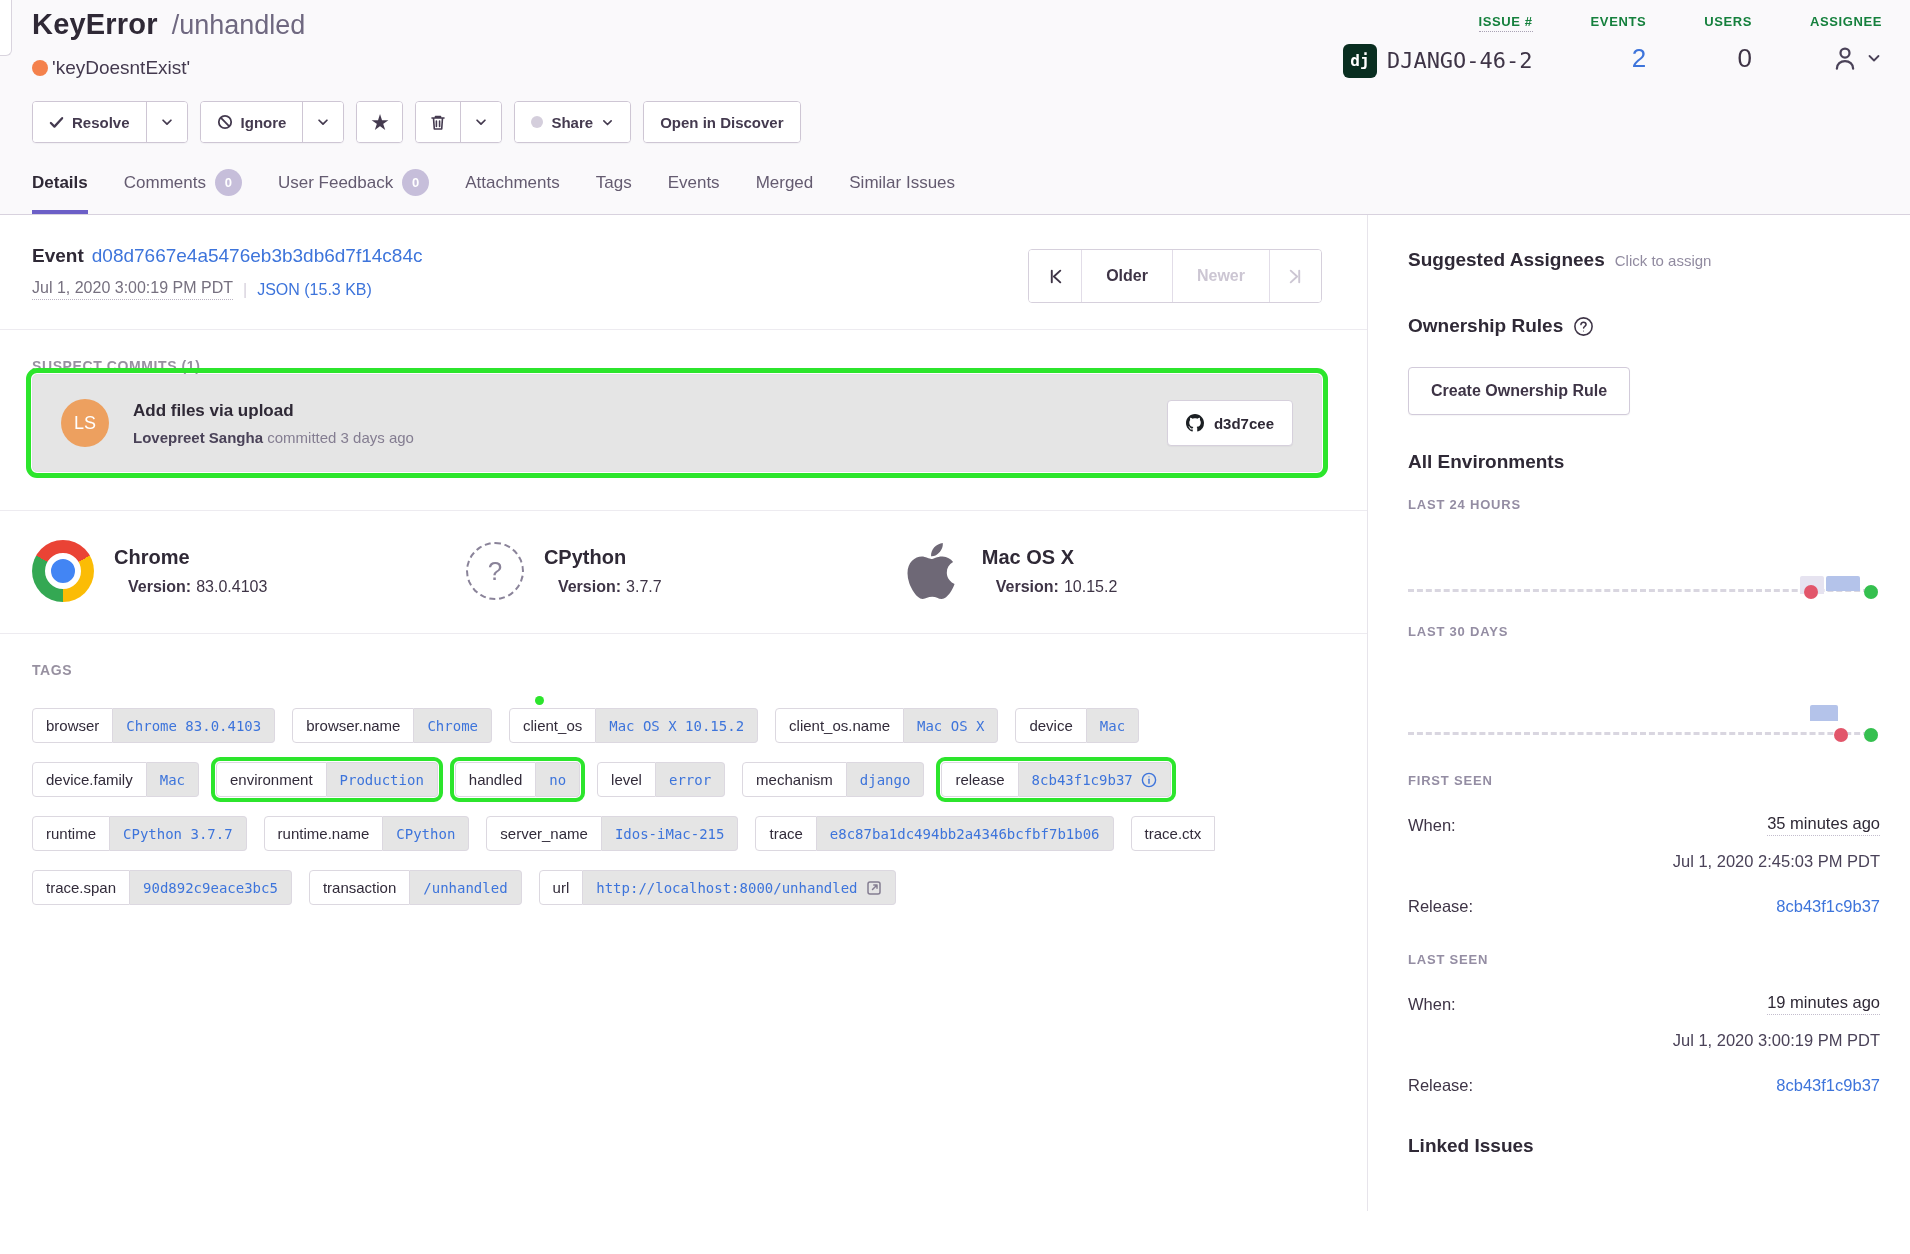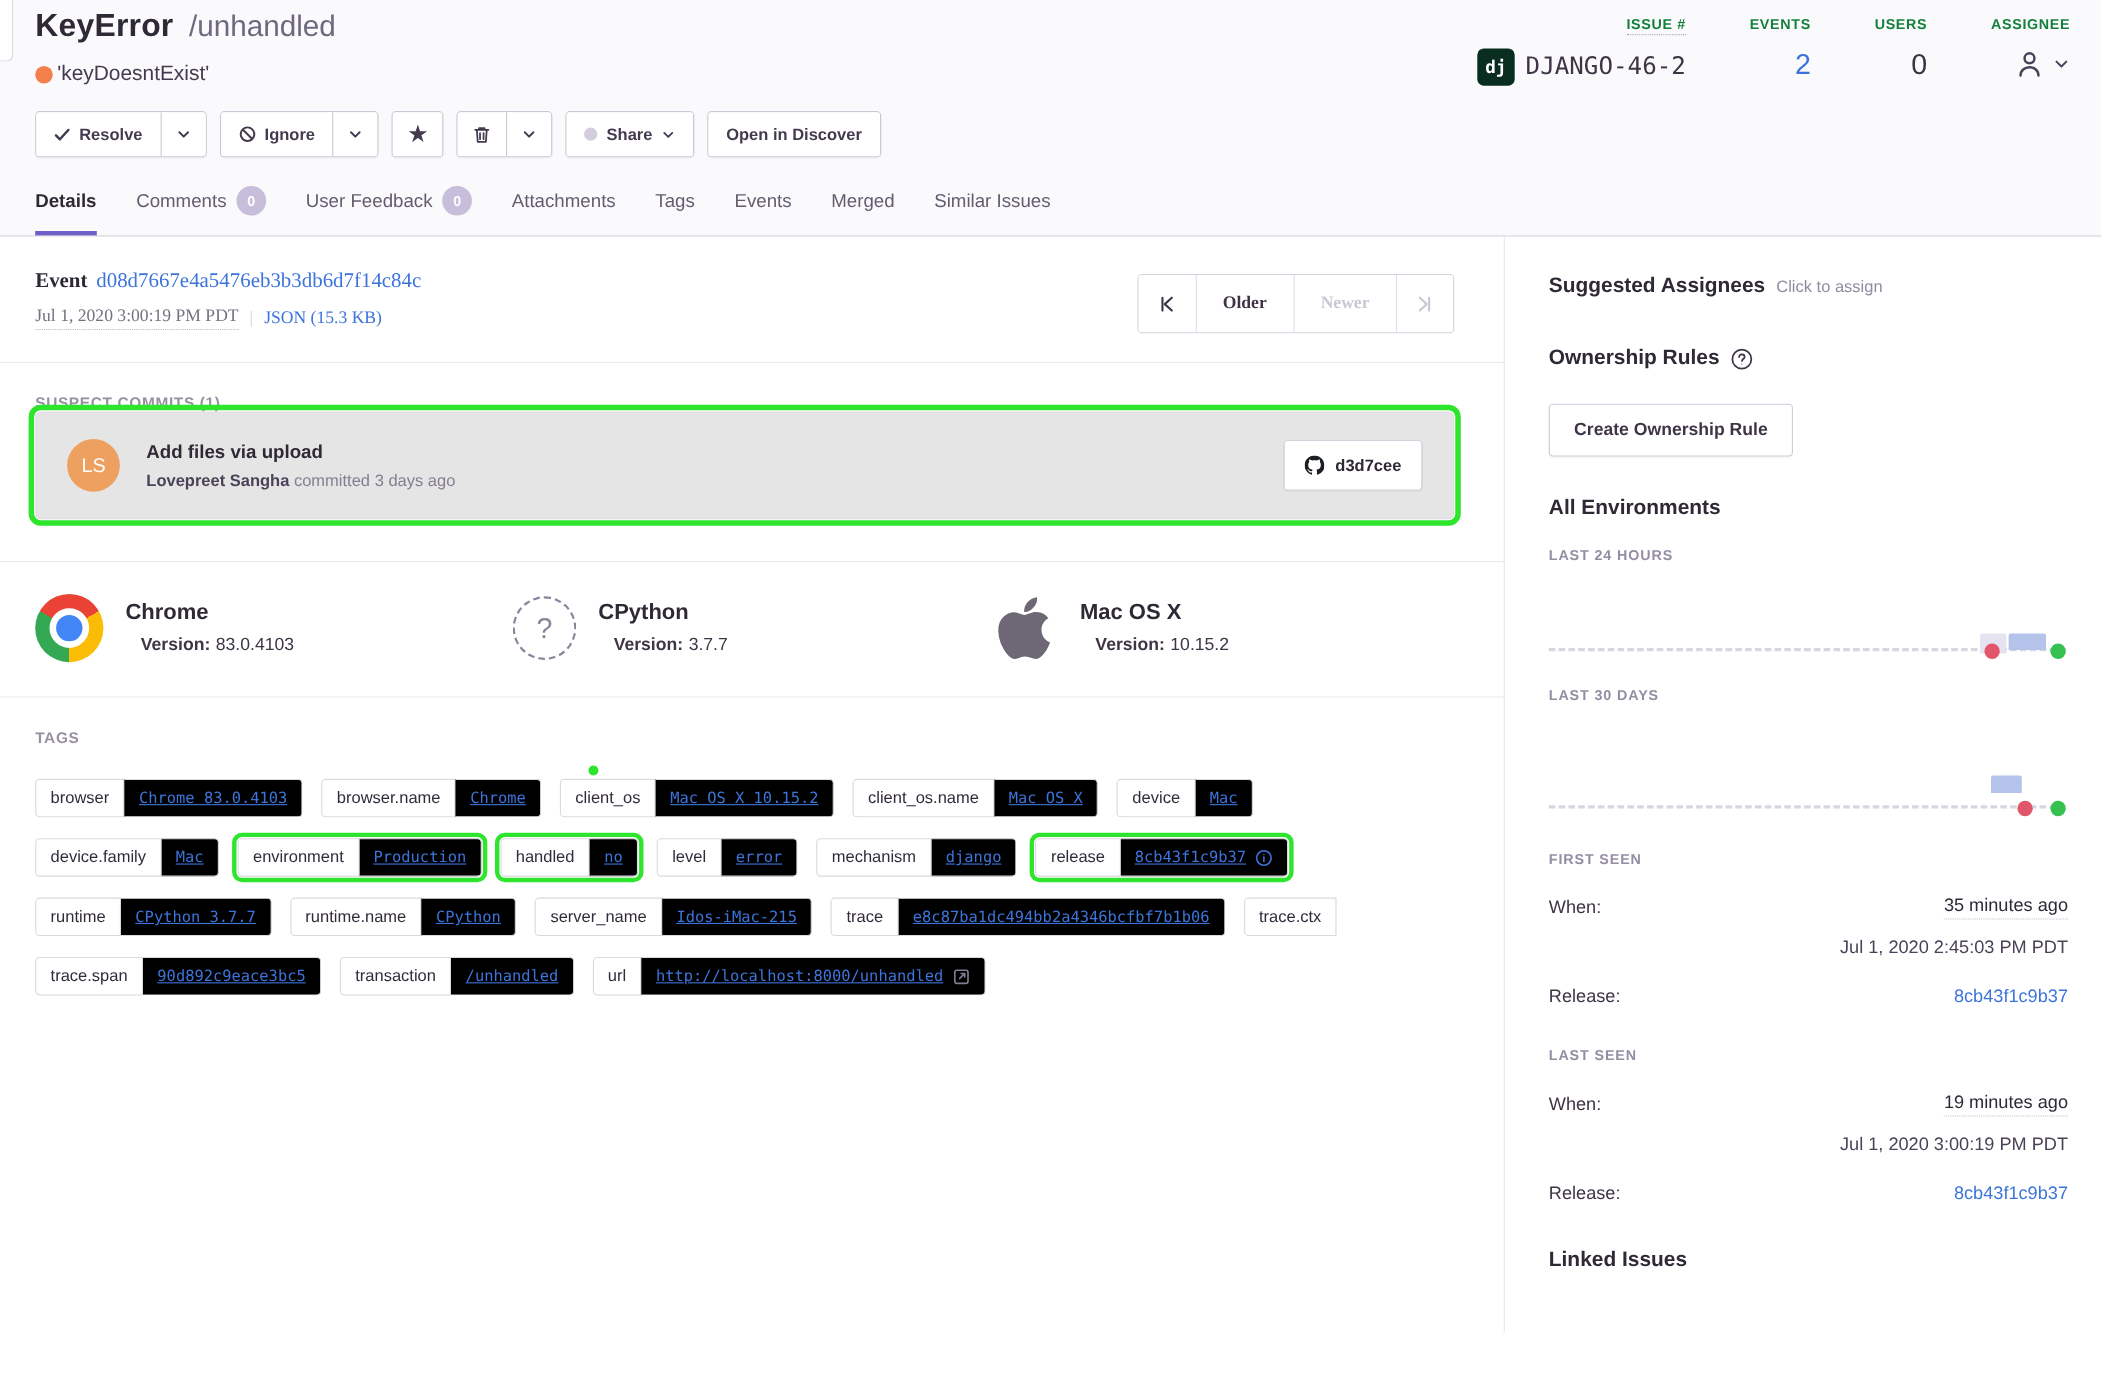--- a/index.html
+++ b/index.html
@@ -49,21 +49,21 @@
     padding-bottom:14px; border-bottom:4px solid transparent; text-decoration:none; cursor:pointer; }
   .tab.active { color:#2f2936; font-weight:bold; border-bottom-color:#6c5fc7; }
   .tab-badge { min-width:27px; height:27px; border-radius:14px; background:#c6beda; color:#fff;
     font-size:13px; font-weight:bold; display:flex; align-items:center; justify-content:center; }
   
   .content { display:flex; align-items:stretch; height:996px; }
   .main { width:1367px; }
   .sidebar { width:543px; border-left:1px solid #e7e4eb; padding:34px 30px 0 40px; }
   
   .event-header { display:flex; justify-content:space-between; align-items:flex-start;
-    padding:30px 45px 26px 32px; border-bottom:1px solid #edebf0;font-family:Liberation Serif, serif; }
+    padding:30px 45px 26px 32px; border-bottom:1px solid #edebf0; }
   .event-title-row { font-size:19px; }
   .event-label { font-weight:bold; color:#2f2936; margin-right:8px; }
   .event-id { color:#3d74db; text-decoration:none; cursor:pointer; }
   .event-meta { margin-top:12px; font-size:16px; display:flex; align-items:center; gap:10px; }
   .event-timestamp { color:#76707f; border-bottom:1px dotted #b9b3c2; padding-bottom:2px; }
   .meta-sep { color:#d6d0dc; }
   .json-link { color:#3d74db; text-decoration:none; cursor:pointer; }
   .pagination { display:flex; border:1px solid #d6d0dc; border-radius:4px; background:#fff; overflow:hidden; margin-top:4px; }
   .page-btn { display:flex; align-items:center; justify-content:center; height:52px; background:#fff;
     border:none; font-family:inherit; font-size:16px; font-weight:bold; color:#3e3446; cursor:pointer; }
@@ -102,22 +102,22 @@
     display:flex; align-items:center; justify-content:center; font-size:26px; color:#8a8399; }
   .apple-icon { flex:none; width:62px; display:flex; justify-content:center; }
   
   .tags-section { padding:28px 45px 0 32px; }
   .tag-list { display:flex; flex-wrap:wrap; gap:19px 17px; margin-top:30px; max-width:1270px; }
   .tag-pill { display:inline-flex; position:relative; border-radius:4px; }
   .tag-pill.annotated { outline:4px solid #2ce52c; outline-offset:1px; }
   .tag-key { padding:8px 13px; border:1px solid #dcd8e0; border-radius:4px 0 0 4px;
     background:#fff; font-size:15px; color:#322b3a; white-space:nowrap; }
   .tag-value { display:flex; align-items:flex-end; gap:8px; padding:8px 13px;
-    border:1px solid #dcd8e0; border-left:none; border-radius:0 4px 4px 0; background:#000000;
-    font-family:"DejaVu Sans Mono", monospace; font-size:14px; color:#3d74db; white-space:nowrap; cursor:pointer;text-decoration:underline; }
+    border:1px solid #dcd8e0; border-left:none; border-radius:0 4px 4px 0; background:#e5e5e5;
+    font-family:"DejaVu Sans Mono", monospace; font-size:14px; color:#3d74db; white-space:nowrap; cursor:pointer; }
   .tag-dot { position:absolute; top:-12px; left:26px; width:9px; height:9px; border-radius:50%; background:#2ce52c; }
   
   .sb-title { font-size:19px; font-weight:bold; color:#2f2936; }
   .sb-title-row { display:flex; align-items:baseline; gap:10px; }
   .sb-hint { font-size:15px; color:#918ba0; font-weight:normal; }
   .ownership-row { display:flex; align-items:center; gap:10px; margin-top:44px; }
   .create-rule-btn { margin-top:30px; padding:14px 22px; border:1px solid #d2cbda; border-radius:4px;
     background:#fff; font-family:inherit; font-size:16px; font-weight:bold; color:#3e3446; cursor:pointer;
     box-shadow:0 1px 1px rgba(60,50,70,.05); }
   .env-title { margin-top:36px; }

